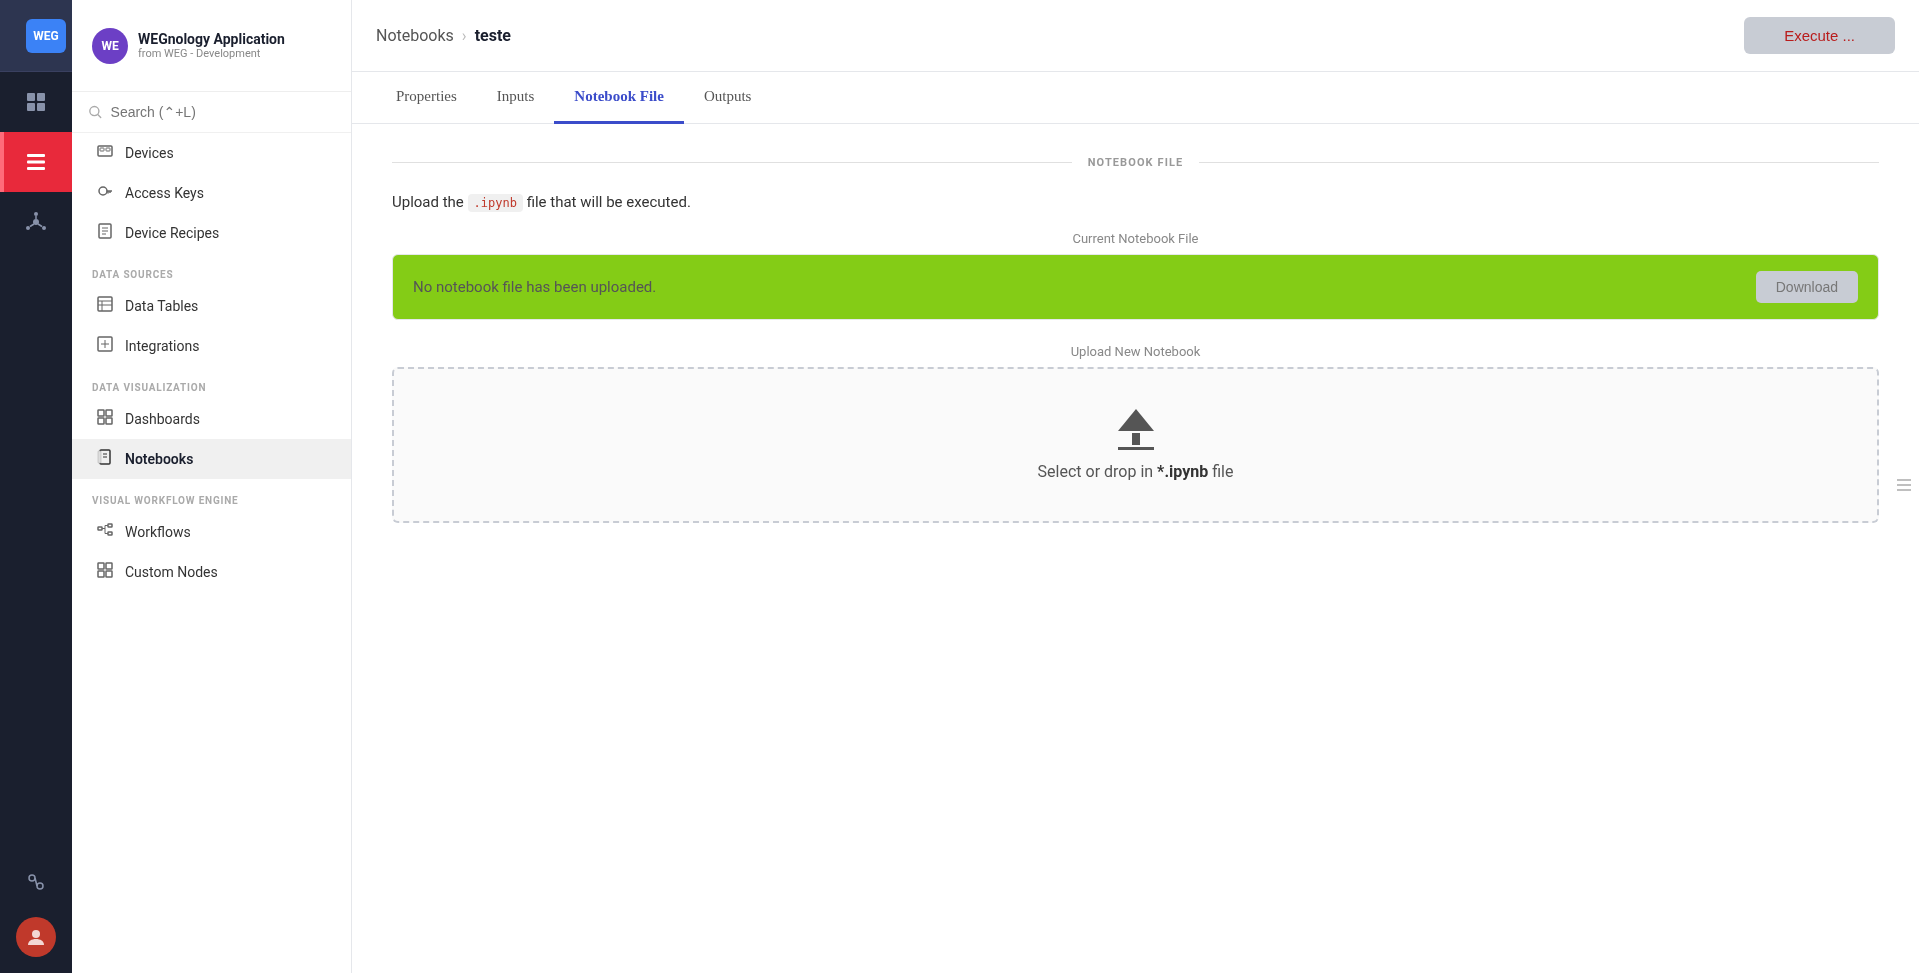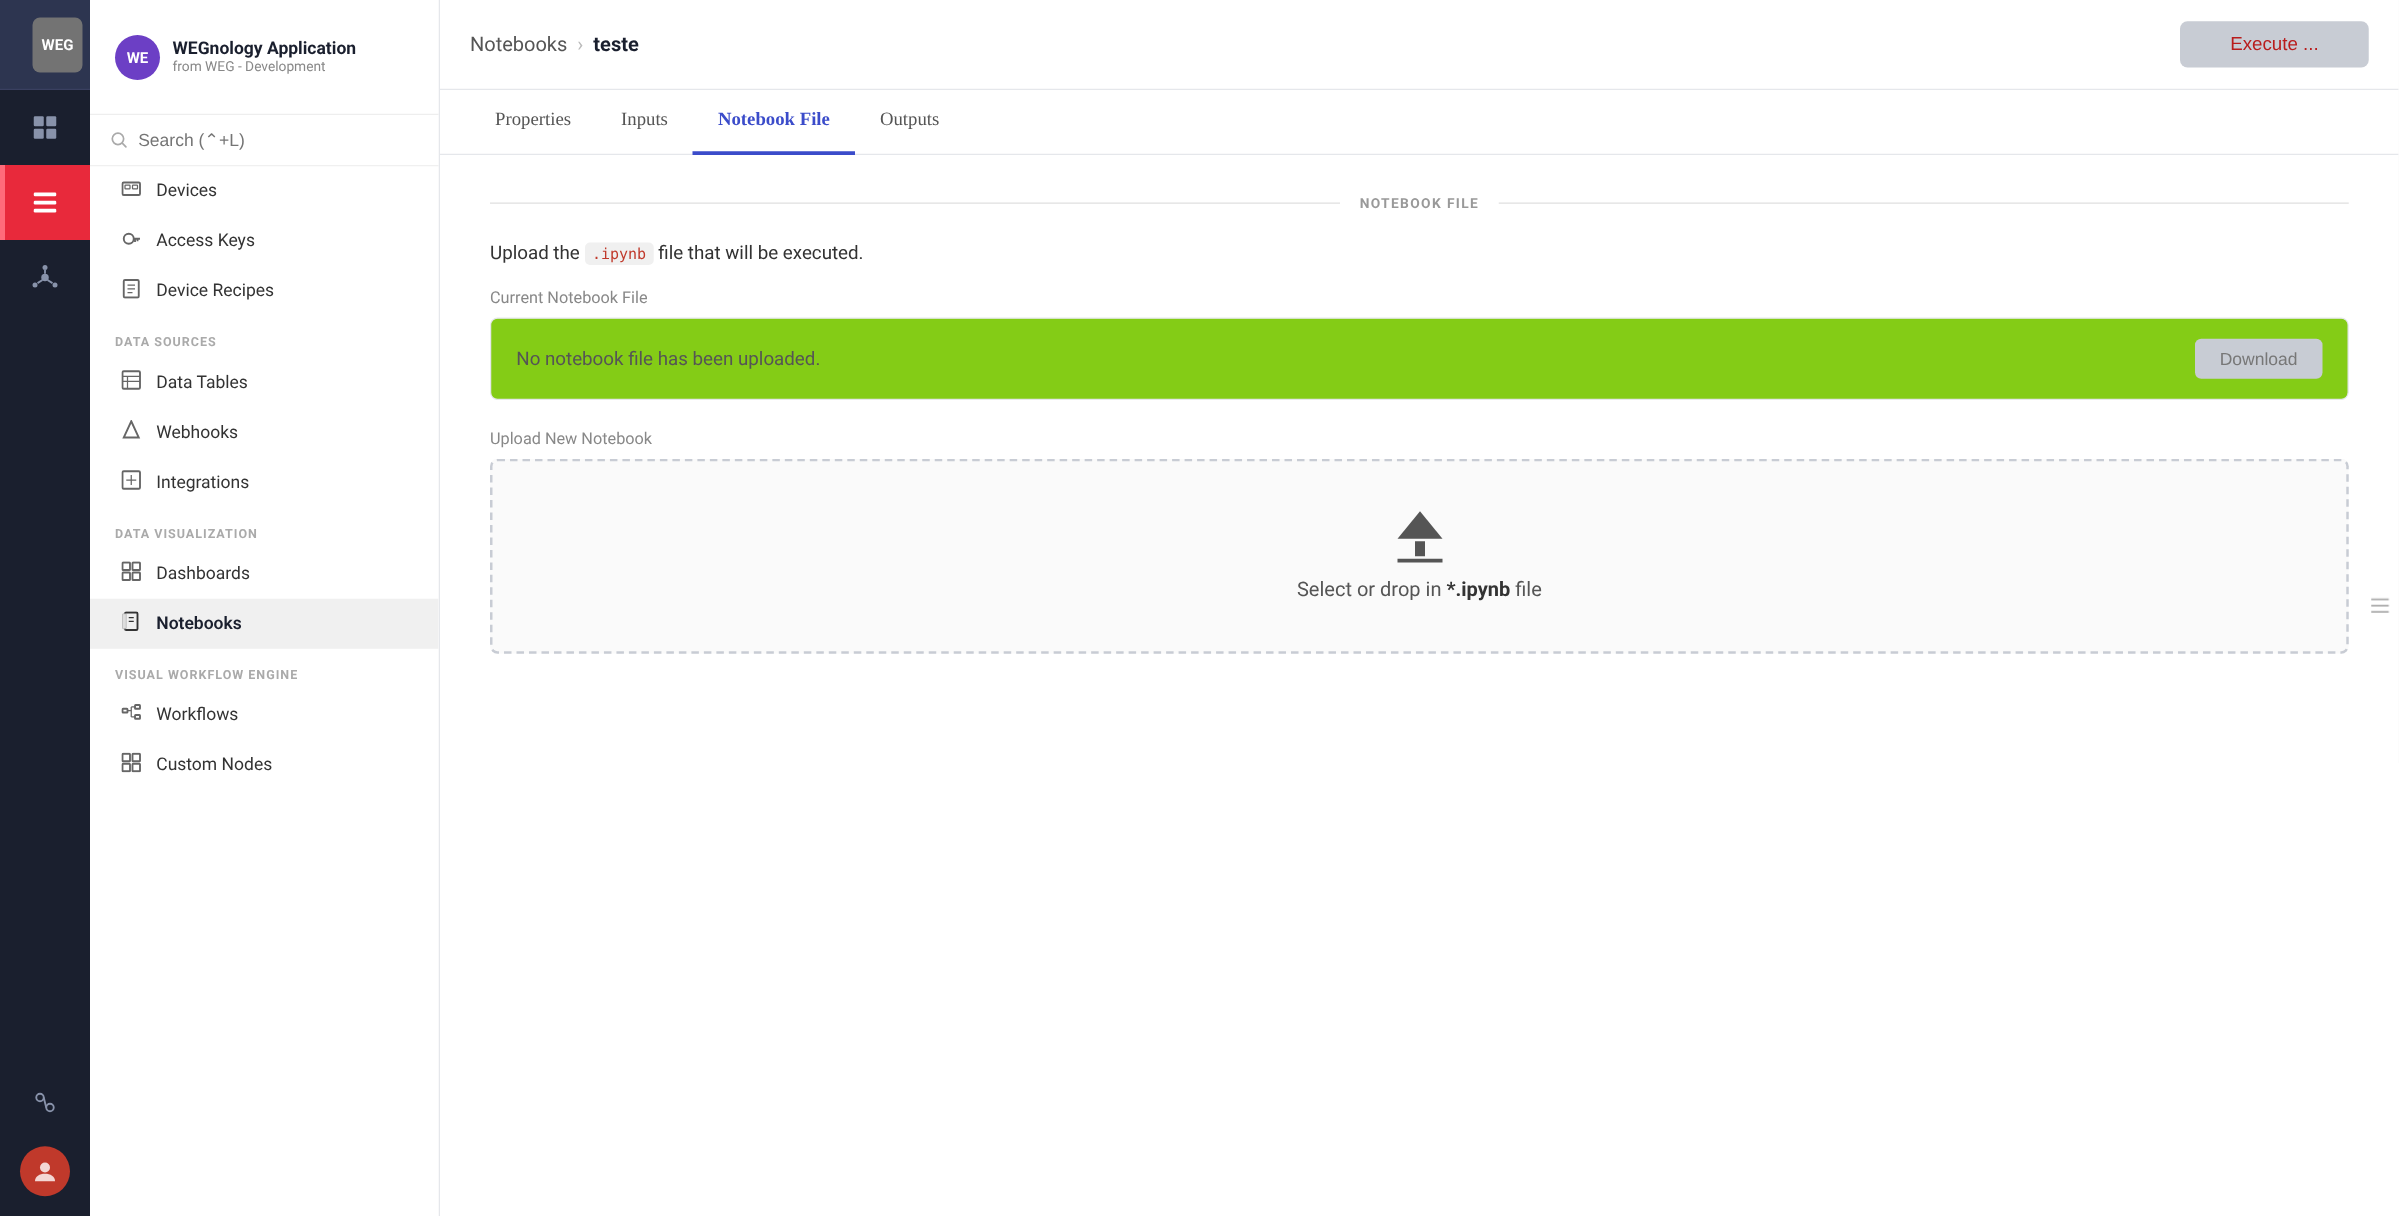--- a/index.html
+++ b/index.html
@@ -20,22 +20,22 @@
       width: 72px;
       height: 72px;
       background: #2d3550;
       display: flex;
       align-items: center;
       justify-content: center;
       border-bottom: 1px solid #3a4060;
     }
     .logo-box {
       width: 40px;
-      height: 44px;
-      background: #737373;
+      height: 34px;
+      background: #3b82f6;
       border-radius: 6px;
       display: flex;
       align-items: center;
       justify-content: center;
       color: white;
       font-weight: 700;
       font-size: 12px;
       margin-left: 20px;
     }
     .rail-item {
@@ -272,20 +272,21 @@
       border-radius: 4px;
       font-family: monospace;
       font-size: 12px;
       color: #c0392b;
     }
 
     .field-label {
       font-size: 13px;
       color: #888;
       margin-bottom: 8px;
+      text-align: center;
     }
 
     .current-file-box {
       display: flex;
       align-items: center;
       justify-content: space-between;
       background: #84cc16;
       border: 1px solid #e5e7eb;
       border-radius: 6px;
       padding: 16px 20px;
@@ -474,28 +475,20 @@
           <line x1="1" y1="5" x2="15" y2="5" stroke="#666" stroke-width="1"></line>
           <line x1="1" y1="9" x2="15" y2="9" stroke="#666" stroke-width="1"></line>
           <line x1="5" y1="5" x2="5" y2="15" stroke="#666" stroke-width="1"></line>
         </svg>
       </span>
       <span>Data Tables</span>
     </div>
     <div class="nav-item">
       <span class="nav-icon">
         <svg width="16" height="16" viewBox="0 0 16 16" fill="none">
-          <polygon points="8,1 14,14 2,14" stroke="#666" stroke-width="1.5" fill="none"></polygon>
-        </svg>
-      </span>
-      <span>Webhooks</span>
-    </div>
-    <div class="nav-item">
-      <span class="nav-icon">
-        <svg width="16" height="16" viewBox="0 0 16 16" fill="none">
           <rect x="1" y="1" width="14" height="14" rx="1" stroke="#666" stroke-width="1.5"></rect>
           <line x1="4" y1="8" x2="12" y2="8" stroke="#666" stroke-width="1"></line>
           <line x1="8" y1="4" x2="8" y2="12" stroke="#666" stroke-width="1"></line>
         </svg>
       </span>
       <span>Integrations</span>
     </div>
 
     <div class="nav-section-label">DATA VISUALIZATION</div>
     <div class="nav-item">

